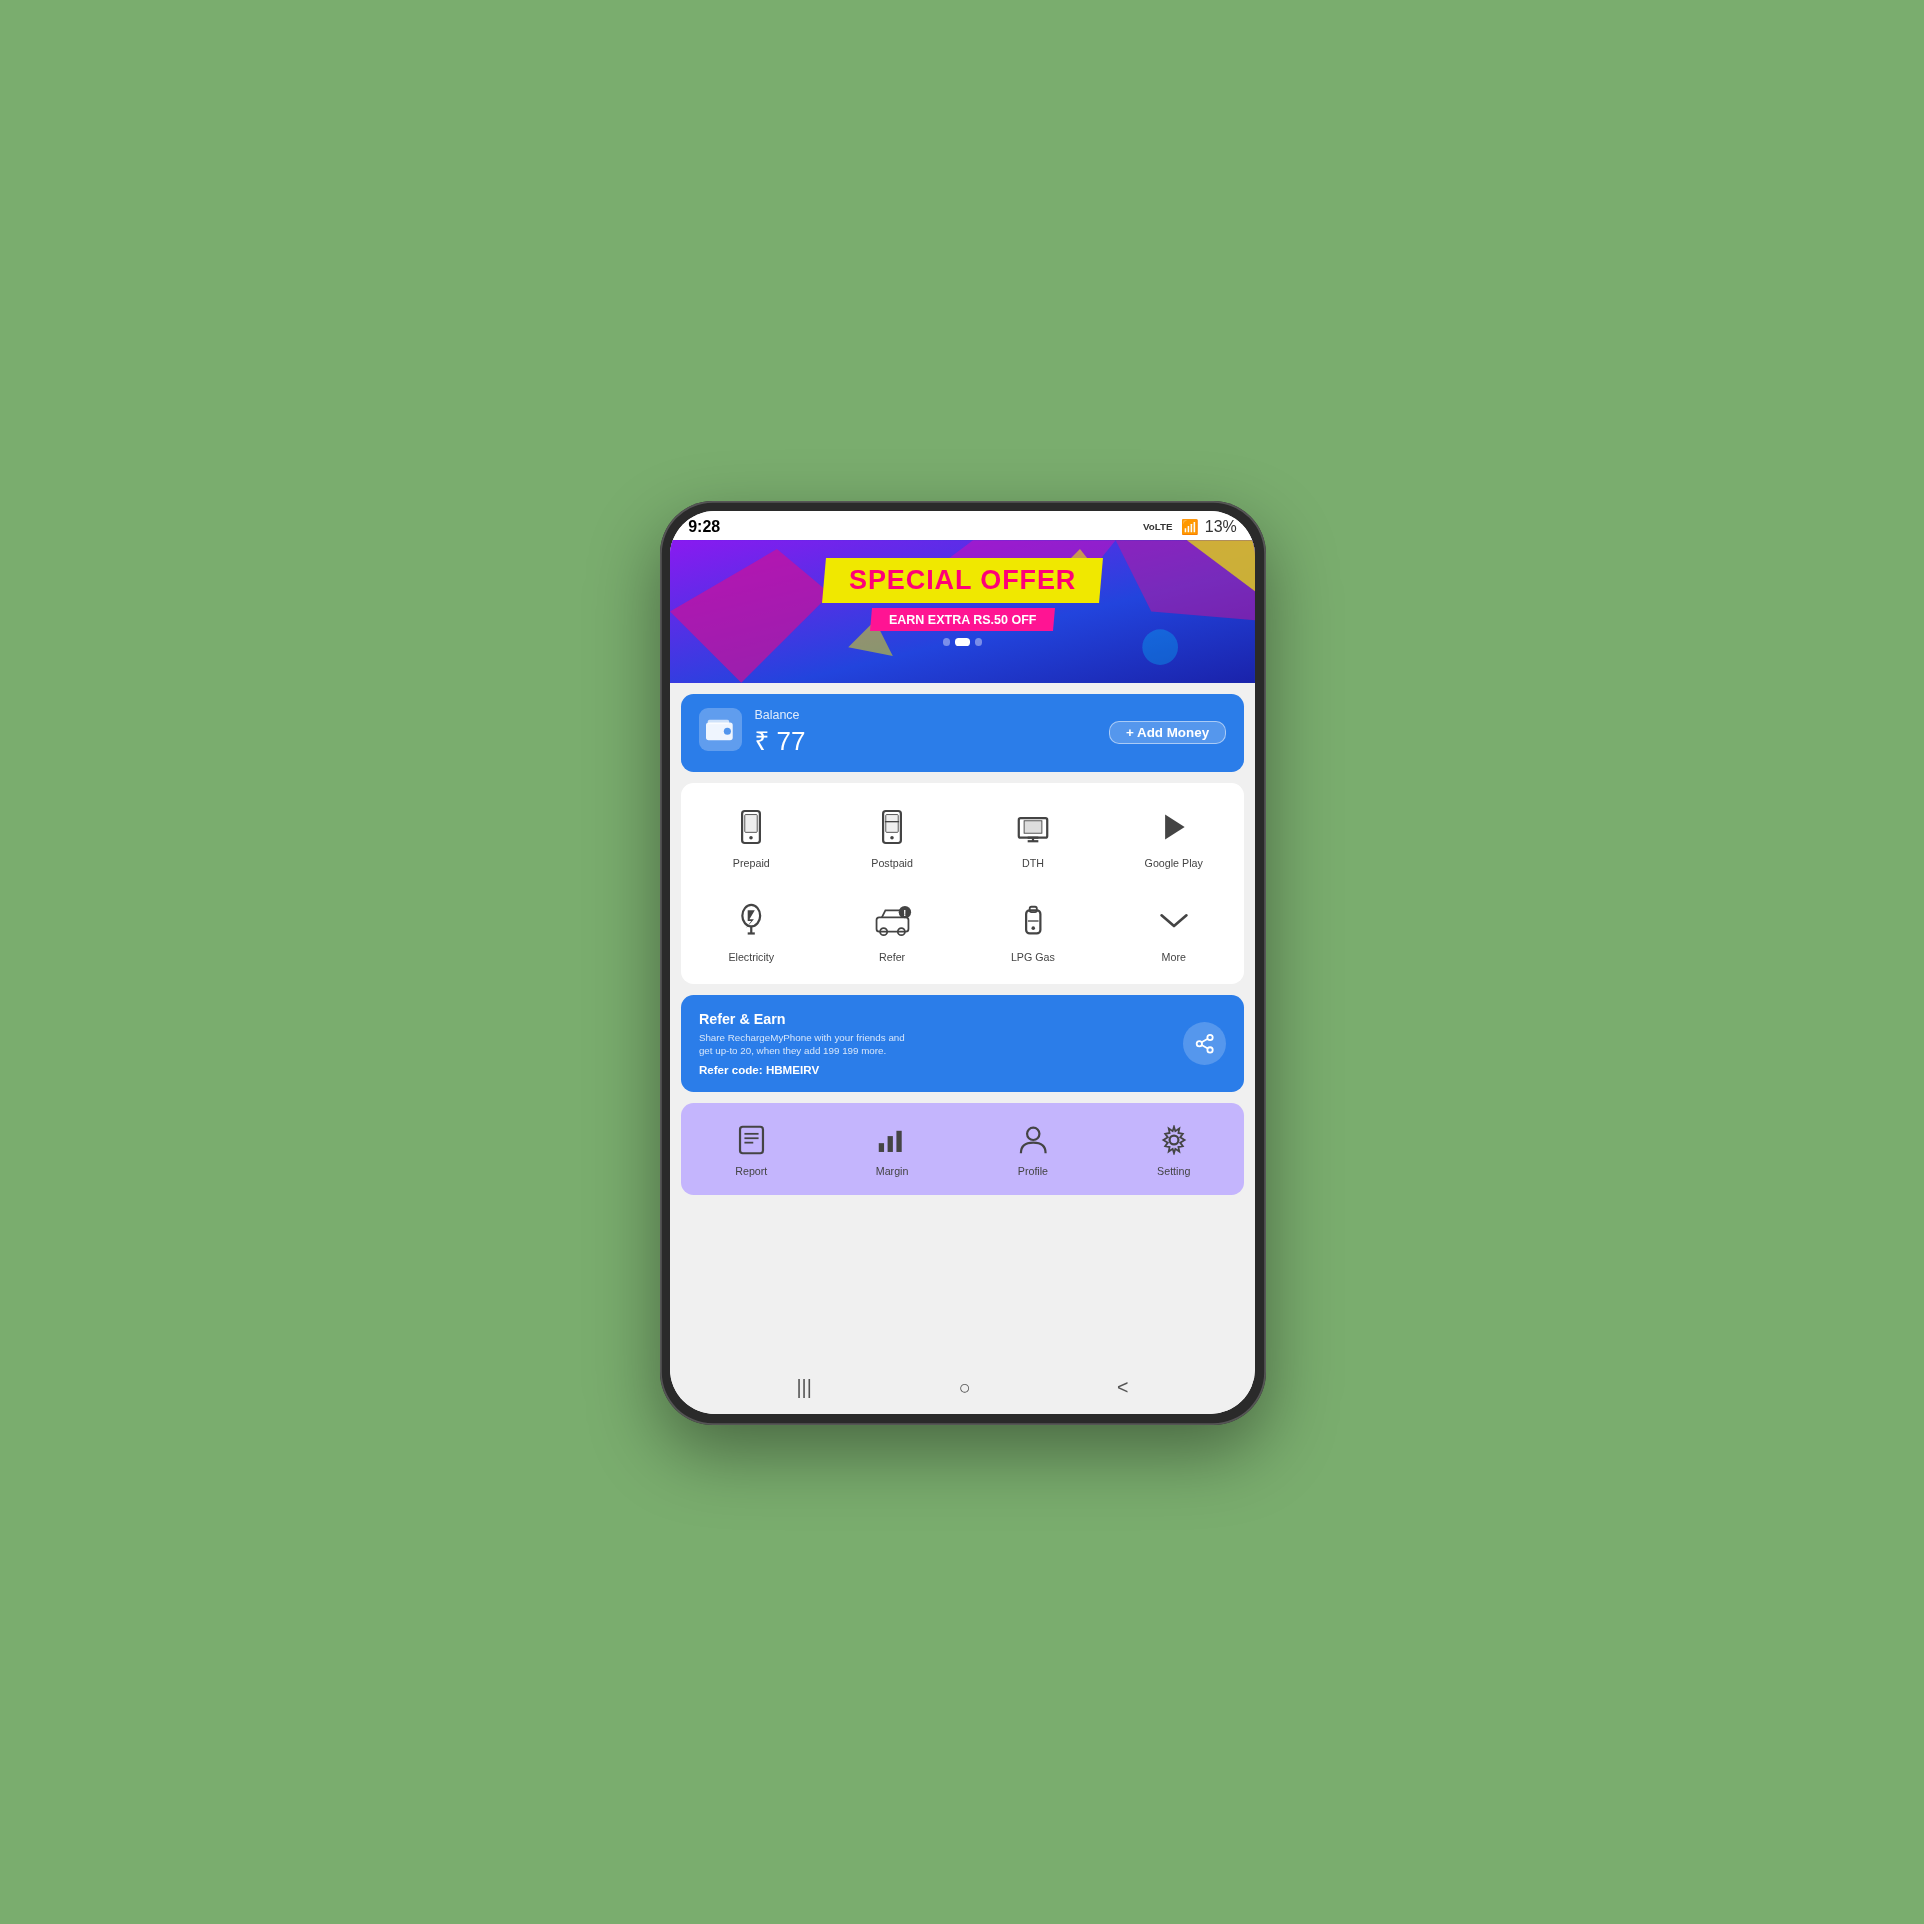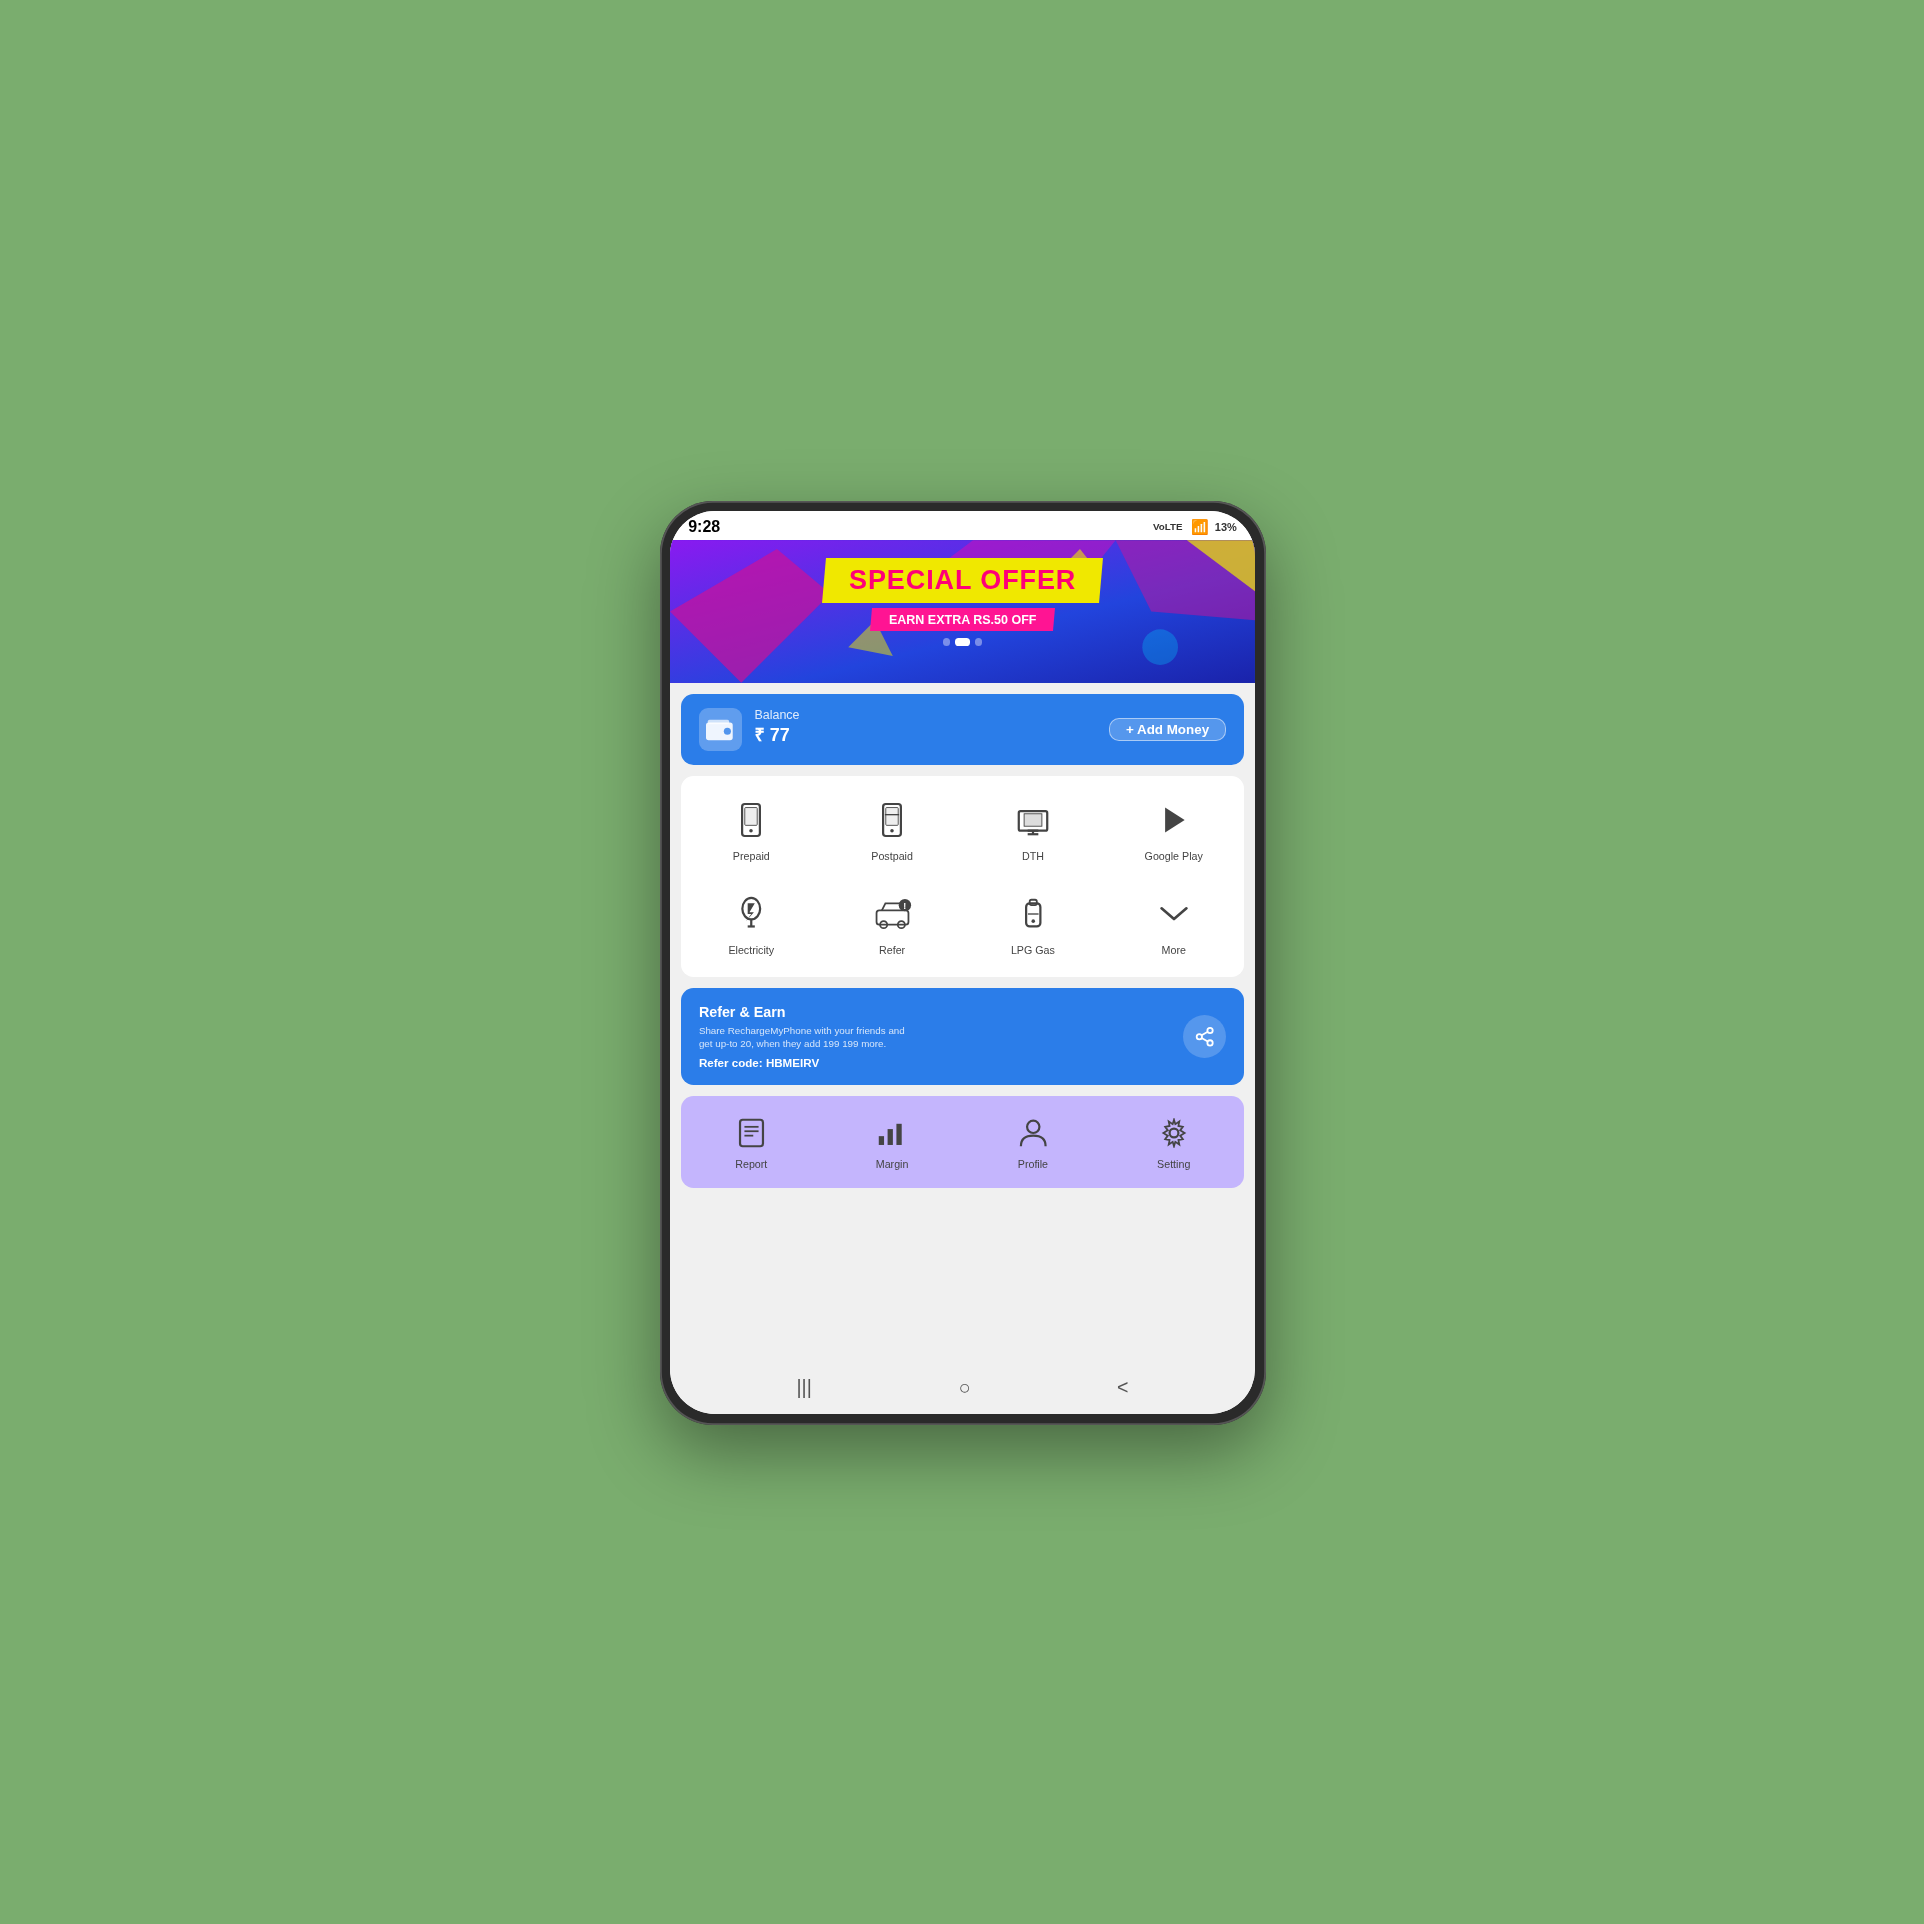--- a/index.html
+++ b/index.html
@@ -203,22 +203,22 @@
       font-size: 23px;
     }
 
     .balance-label {
       color: rgba(255,255,255,0.85);
       font-size: 12.5px;
     }
 
     .balance-amount {
       color: #fff;
-      font-size: 18px;
-      font-weight: bold;
+      font-size: 26px;
+      font-weight: normal;
     }
 
     .add-money-btn {
       background: rgba(255,255,255,0.2);
       border: 1.8px solid rgba(255,255,255,0.5);
       border-radius: 10px;
       padding: 3px 16px;
       color: #fff;
       font-size: 13.4px;
       font-weight: 600;
@@ -371,21 +371,21 @@
 
     <div class="status-bar">
       <span class="status-time">9:28</span>
       <div class="status-icons">
         <span style="font-size:11.6px;">
           <svg width="32" height="16" viewBox="0 0 36 18" style="font-size:13px">
             <text x="0" y="14" font-size="11" fill="#333">VoLTE</text>
           </svg>
         </span>
         <span style="font-size:14.3px;">📶</span>
-        <span style="font-size:11px; font-weight:bold; color:#333;">13%</span>
+        <span style="font-size:16px; font-weight:normal; color:#333;">13%</span>
       </div>
     </div>
 
 
     <div class="main-content">
 
       <div class="banner">
 
         <div class="banner-bg-shapes">
           <svg width="100%" height="100%" style="position:absolute;top:0;left:0;" viewBox="0 0 656 160">

